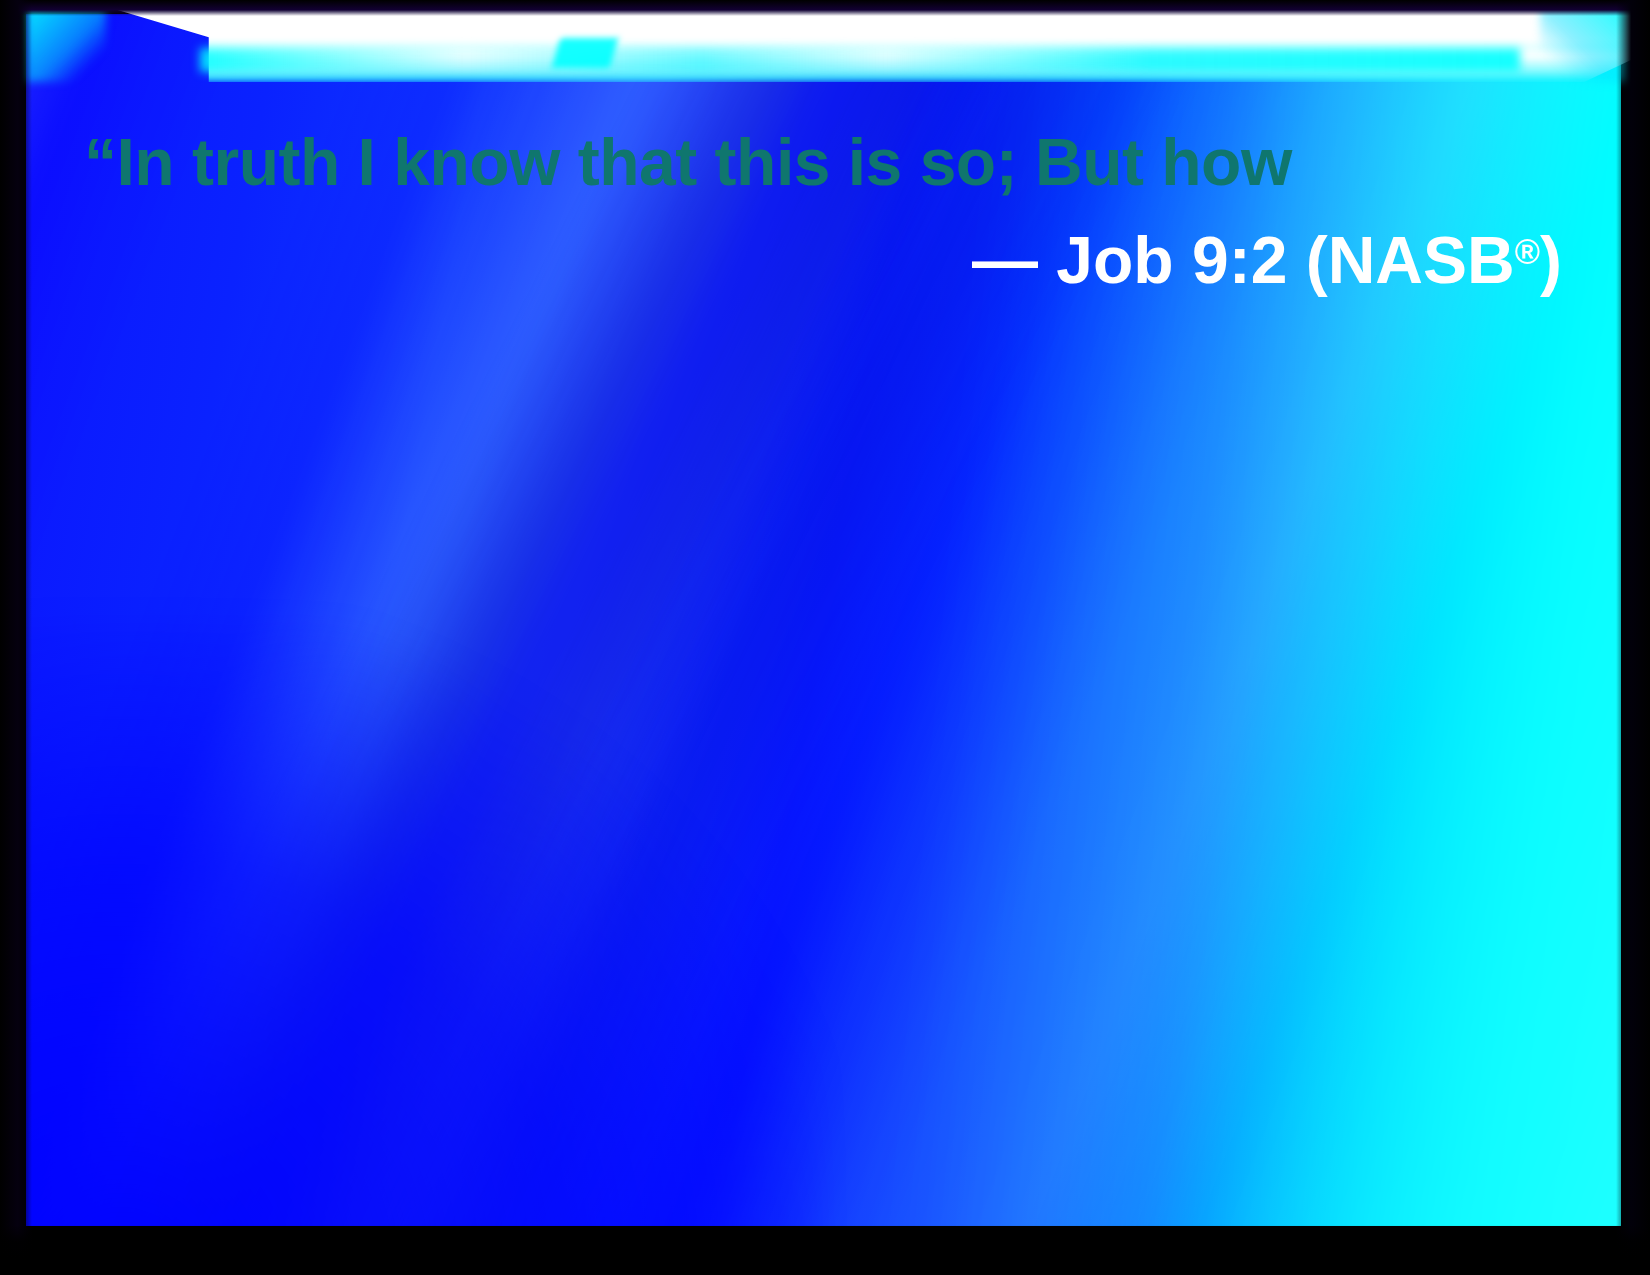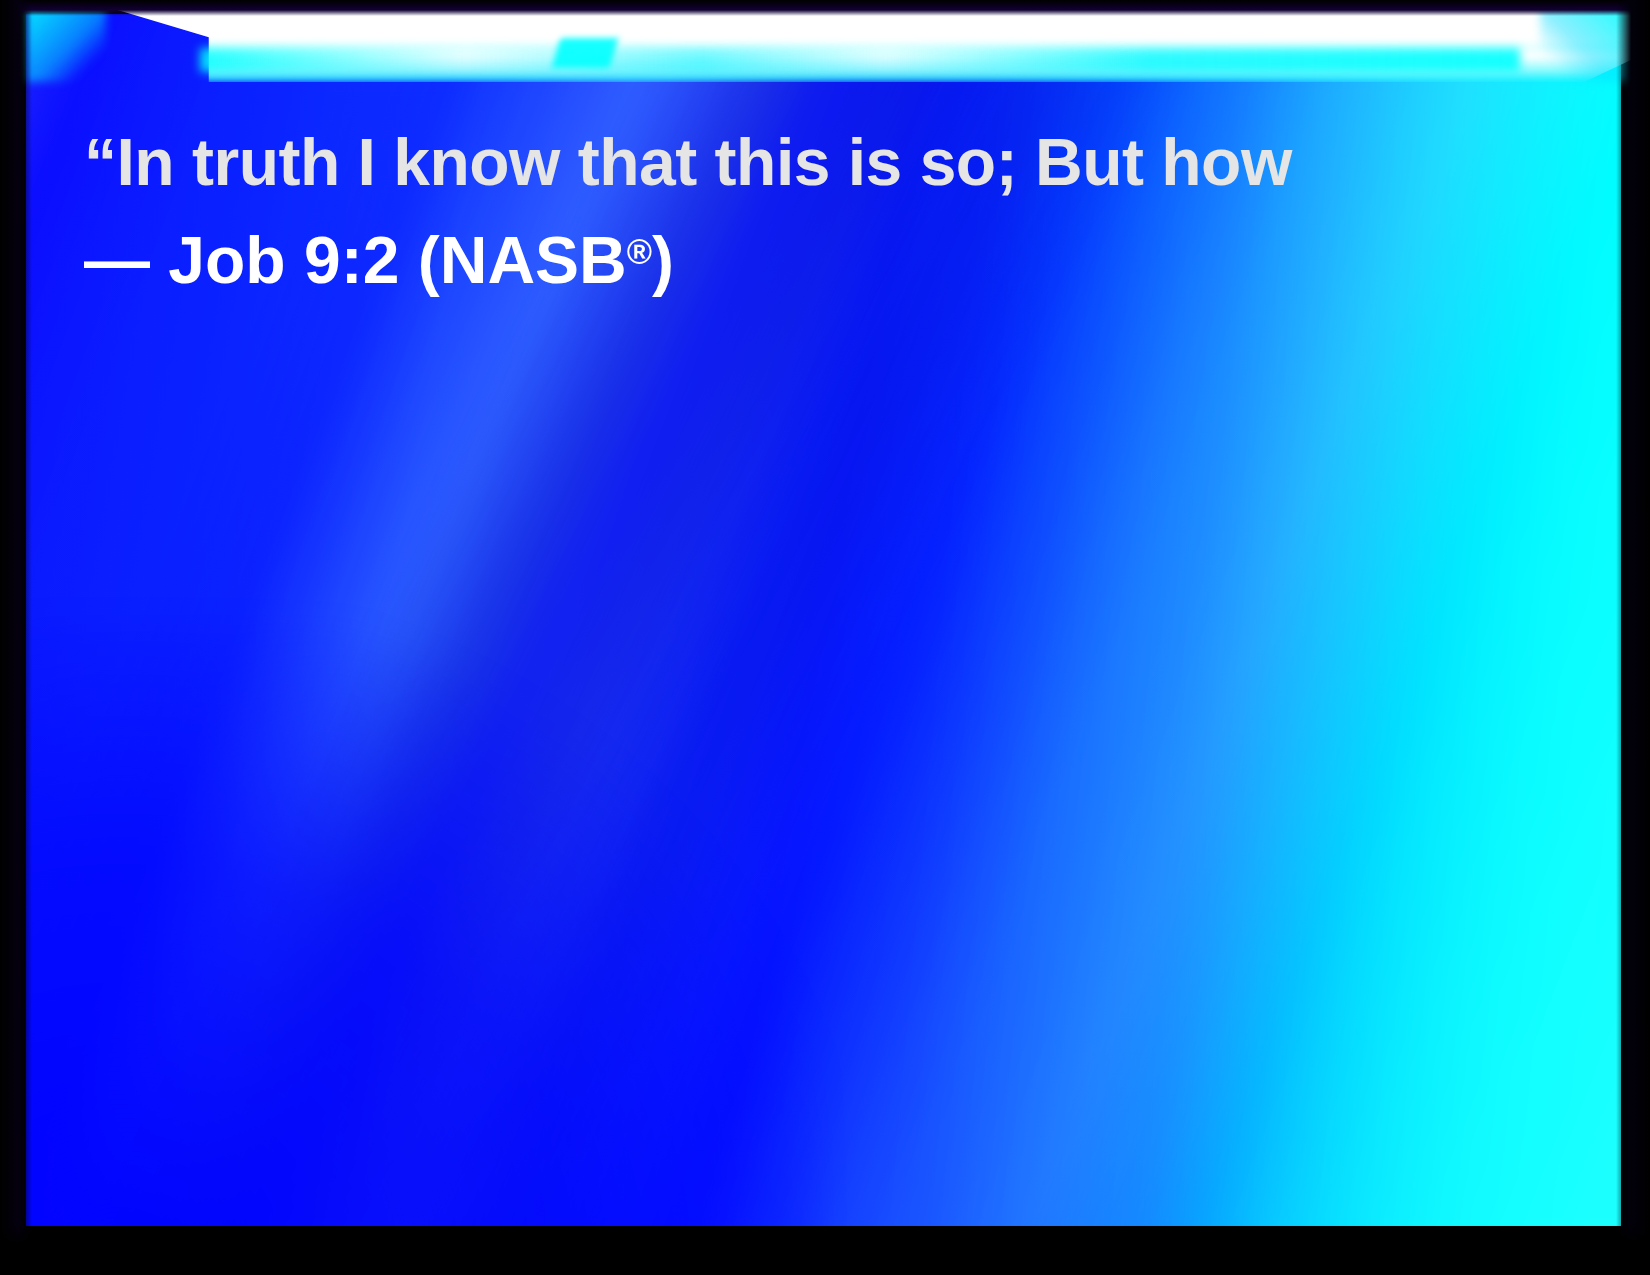--- a/index.html
+++ b/index.html
@@ -270,35 +270,35 @@
 
   
   .verse-block {
     position: absolute;
     left: 84px;
     top: 118px;
     width: 1478px;
     z-index: 6;
   }
   .verse-line {
-    color: #e5e5e5;
+    color: #0f766e;
     font-family: "Liberation Sans", sans-serif;
     font-weight: bold;
     font-size: 66px;
     line-height: 88px;
     letter-spacing: -0.5px;
     white-space: nowrap;
   }
   .verse-ref {
     color: #ffffff;
     font-family: "Liberation Sans", sans-serif;
     font-weight: bold;
     font-size: 66px;
     line-height: 92px;
-    text-align: left;
+    text-align: right;
     white-space: nowrap;
   }
   .reg-mark {
     font-size: 0.52em;
     vertical-align: 0.55em;
     font-weight: bold;
   }
 </style>
 </head>
 <body>

